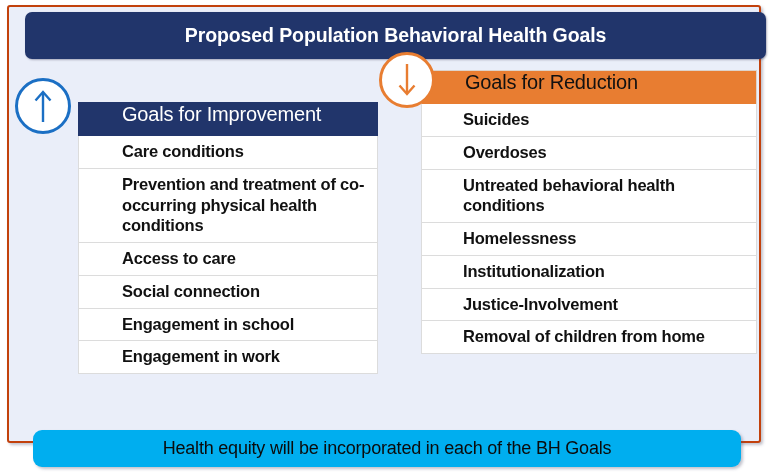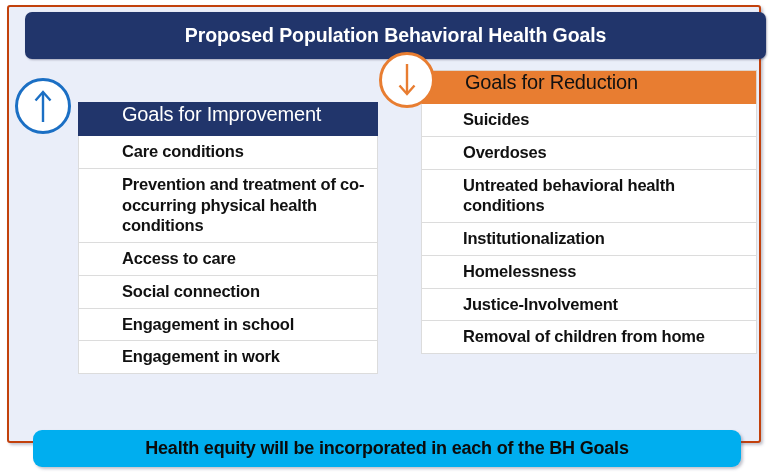--- a/index.html
+++ b/index.html
@@ -149,21 +149,21 @@
     display: flex;
     align-items: center;
     justify-content: center;
     box-sizing: border-box;
     box-shadow: 2px 2px 3px rgba(80,80,110,0.35);
     z-index: 7;
   }
   #equity-banner .banner-text {
     color: #0b0b0b;
     font-size: 18px;
-    font-weight: bold;
+    font-weight: normal;
     letter-spacing: -0.2px;
     white-space: nowrap;
   }
 </style>
 </head>
 <body>
 
 <div id="slide-frame">
 
   <div id="title-bar">
@@ -201,24 +201,24 @@
     <div class="goal-row">
       <span>Suicides</span>
     </div>
     <div class="goal-row">
       <span>Overdoses</span>
     </div>
     <div class="goal-row">
       <span>Untreated behavioral health conditions</span>
     </div>
     <div class="goal-row">
+      <span>Homelessness</span>
+    </div>
+    <div class="goal-row">
       <span>Institutionalization</span>
-    </div>
-    <div class="goal-row">
-      <span>Homelessness</span>
     </div>
     <div class="goal-row">
       <span>Justice-Involvement</span>
     </div>
     <div class="goal-row">
       <span>Removal of children from home</span>
     </div>
   </div>
 
 </div>

